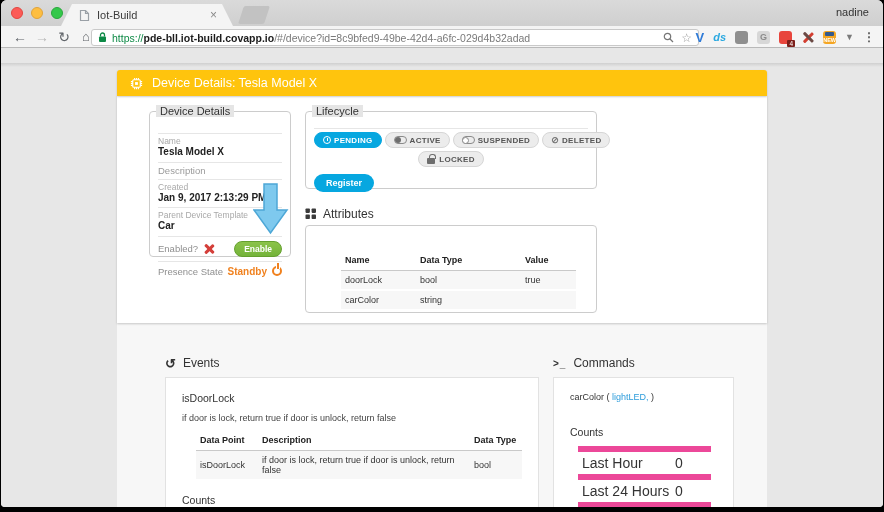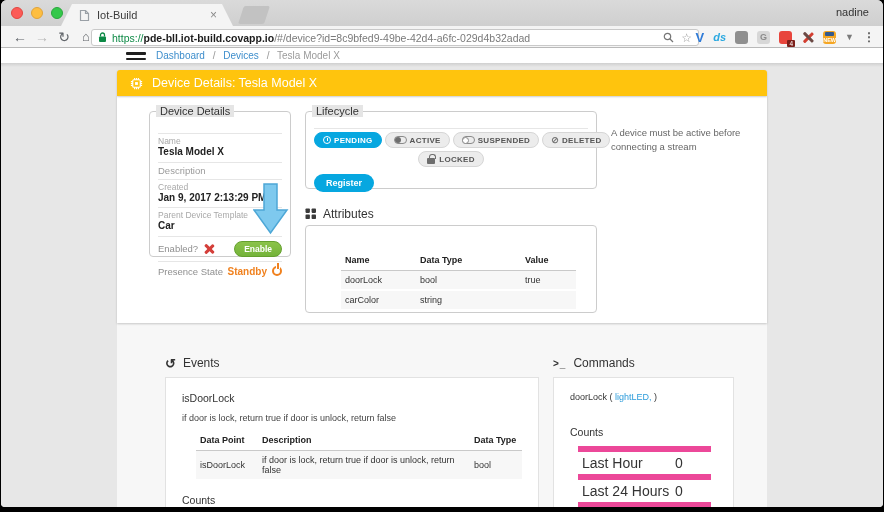--- a/index.html
+++ b/index.html
@@ -191,33 +191,20 @@
       <span class="ext-sq ext-red">
           <span class="ext-badge">4</span>
         </span>
       <span class="ext-scissors"></span>
       <span class="ext-sq ext-new">NEW</span>
       <span class="ext-caret">▼</span>
       <span class="menu-dots">⋮</span>
     </div>
   </div>
 
-  <div class="crumbbar">
-    <span class="hamburger">
-        <i></i>
-        <i></i>
-      </span>
-    <span class="crumbs">
-      <span class="crumb-link">Dashboard</span>
-      <span class="crumb-sep">/</span>
-      <span class="crumb-link">Devices</span>
-      <span class="crumb-sep">/</span>
-      <span class="crumb-current">Tesla Model X</span>
-    </span>
-  </div>
 
   <div class="page">
 
     <div class="card-header">
       <svg viewBox="0 0 16 16" width="15" height="15">
           <g stroke="#fff" stroke-width="1.2" fill="none">
             <rect x="4" y="4" width="8" height="8" rx="1"></rect>
             <path d="M6 4V2M8 4V2M10 4V2M6 14v-2M8 14v-2M10 14v-2M4 6H2M4 8H2M4 10H2M14 6h-2M14 8h-2M14 10h-2"></path>
           </g>
           <rect x="6.5" y="6.5" width="3" height="3" fill="#fff"></rect>
@@ -288,21 +275,20 @@
       <div class="pill-row center">
         <span class="pill">
             <span class="lockicon"></span>
             <span>LOCKED</span>
           </span>
       </div>
       <button class="btn-register">Register</button>
     </div>
 
     <div class="connect">
-      <div class="connect-note">A device must be active before connecting a stream</div>
     </div>
 
     <div class="attr-heading">
       <svg width="12" height="12" viewBox="0 0 12 12">
           <g fill="#3a3a3a">
             <rect x="0.5" y="0.5" width="4.4" height="4.4" rx="0.8"></rect>
             <rect x="6.6" y="0.5" width="4.4" height="4.4" rx="0.8"></rect>
             <rect x="0.5" y="6.6" width="4.4" height="4.4" rx="0.8"></rect>
             <rect x="6.6" y="6.6" width="4.4" height="4.4" rx="0.8"></rect>
           </g>
@@ -361,21 +347,21 @@
         <div class="counts-title">Counts</div>
 
       </div>
 
       <div class="section-heading" style="left:436px; top:33px;">
         <span class="term-icon">&gt;_</span>
         <span>Commands</span>
       </div>
       <div class="panel-card commands-card">
         <div class="cmd-sig">
-          <span>doorLock (</span>
+          <span>carColor (</span>
           <span class="cmd-link">lightLED,</span>
           <span>)</span>
         </div>
         <div class="counts-title cmd-counts-title">Counts</div>
         <div class="counts-table" style="margin-left:8px;">
           <div class="counts-row">
             <span class="counts-label">Last Hour</span>
             <span class="counts-value" style="width:32px;">0</span>
           </div>
           <div class="counts-row">

